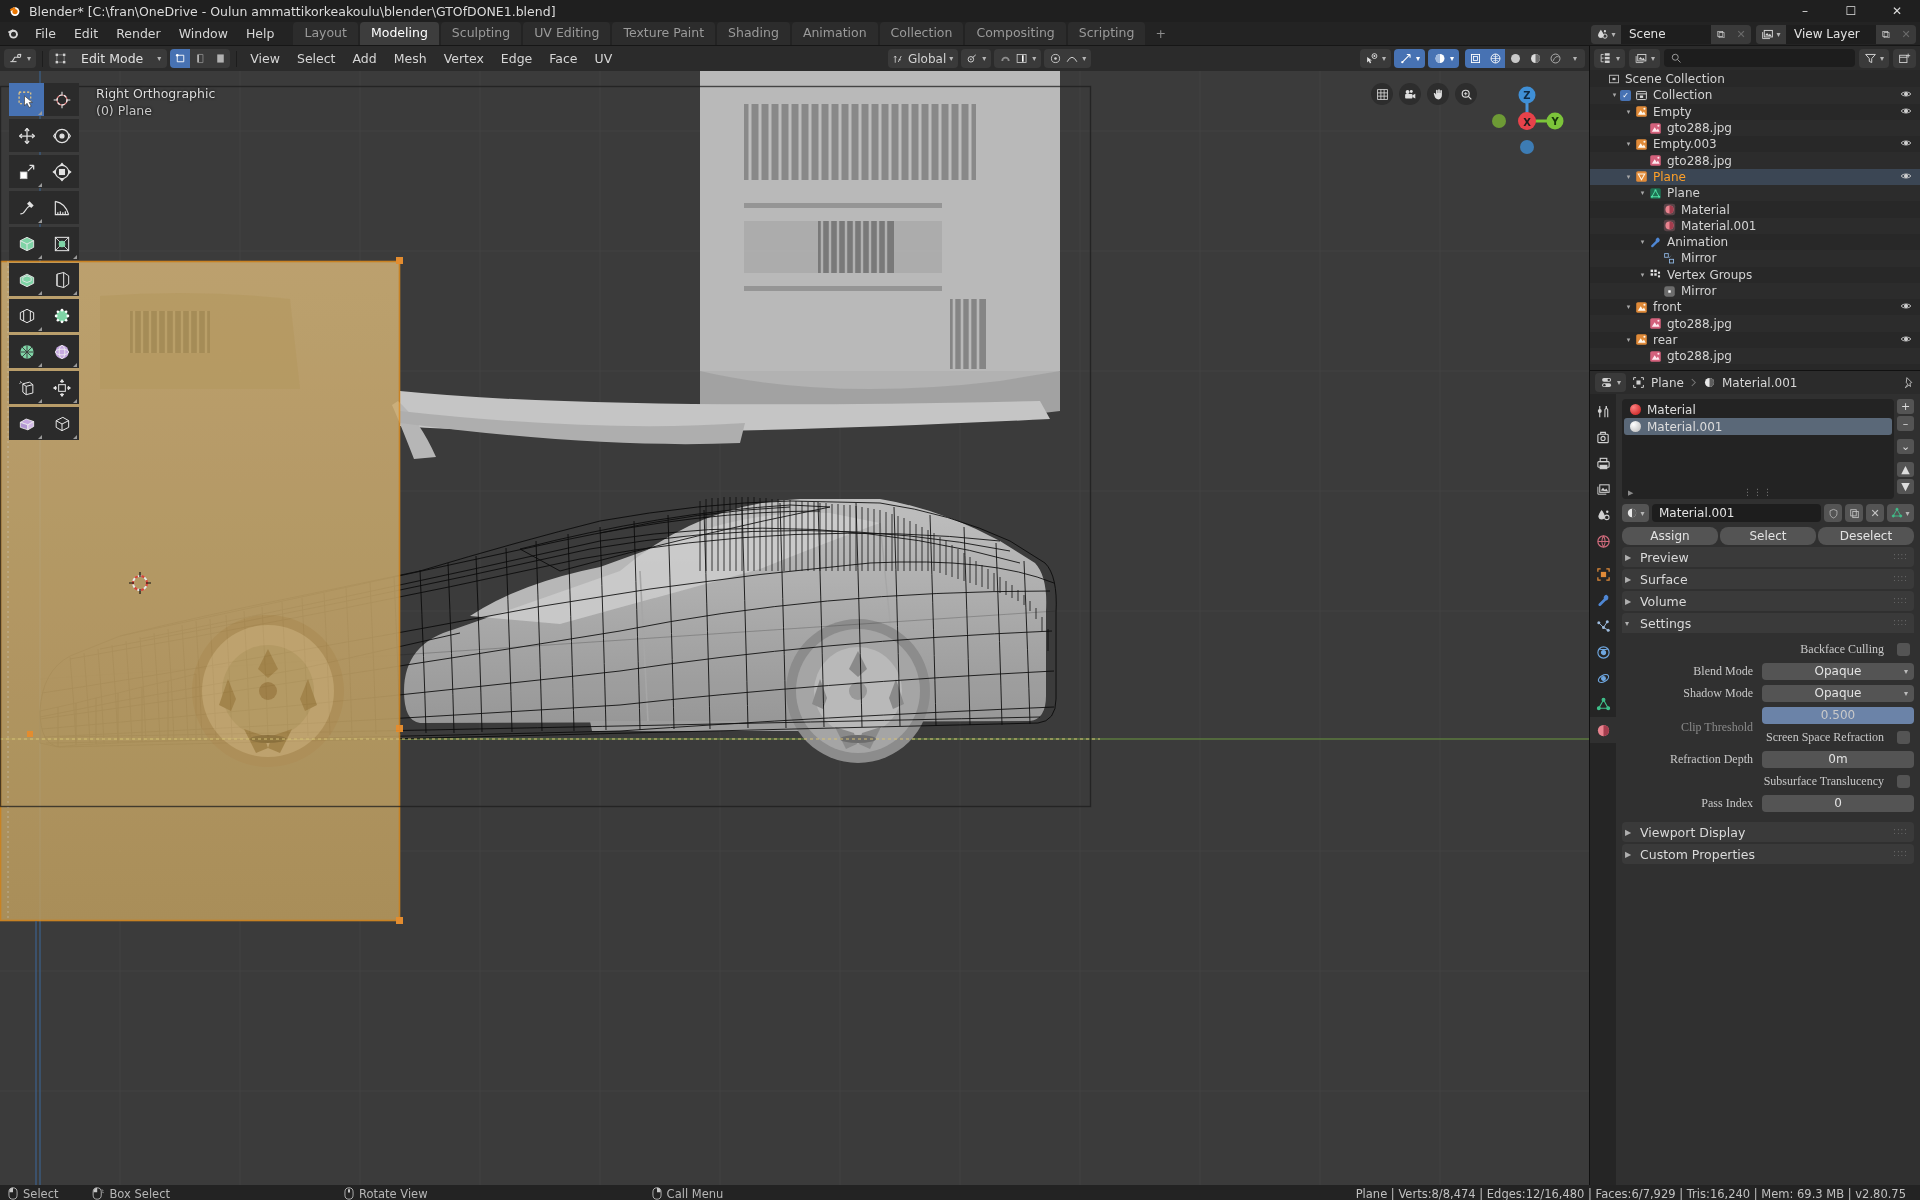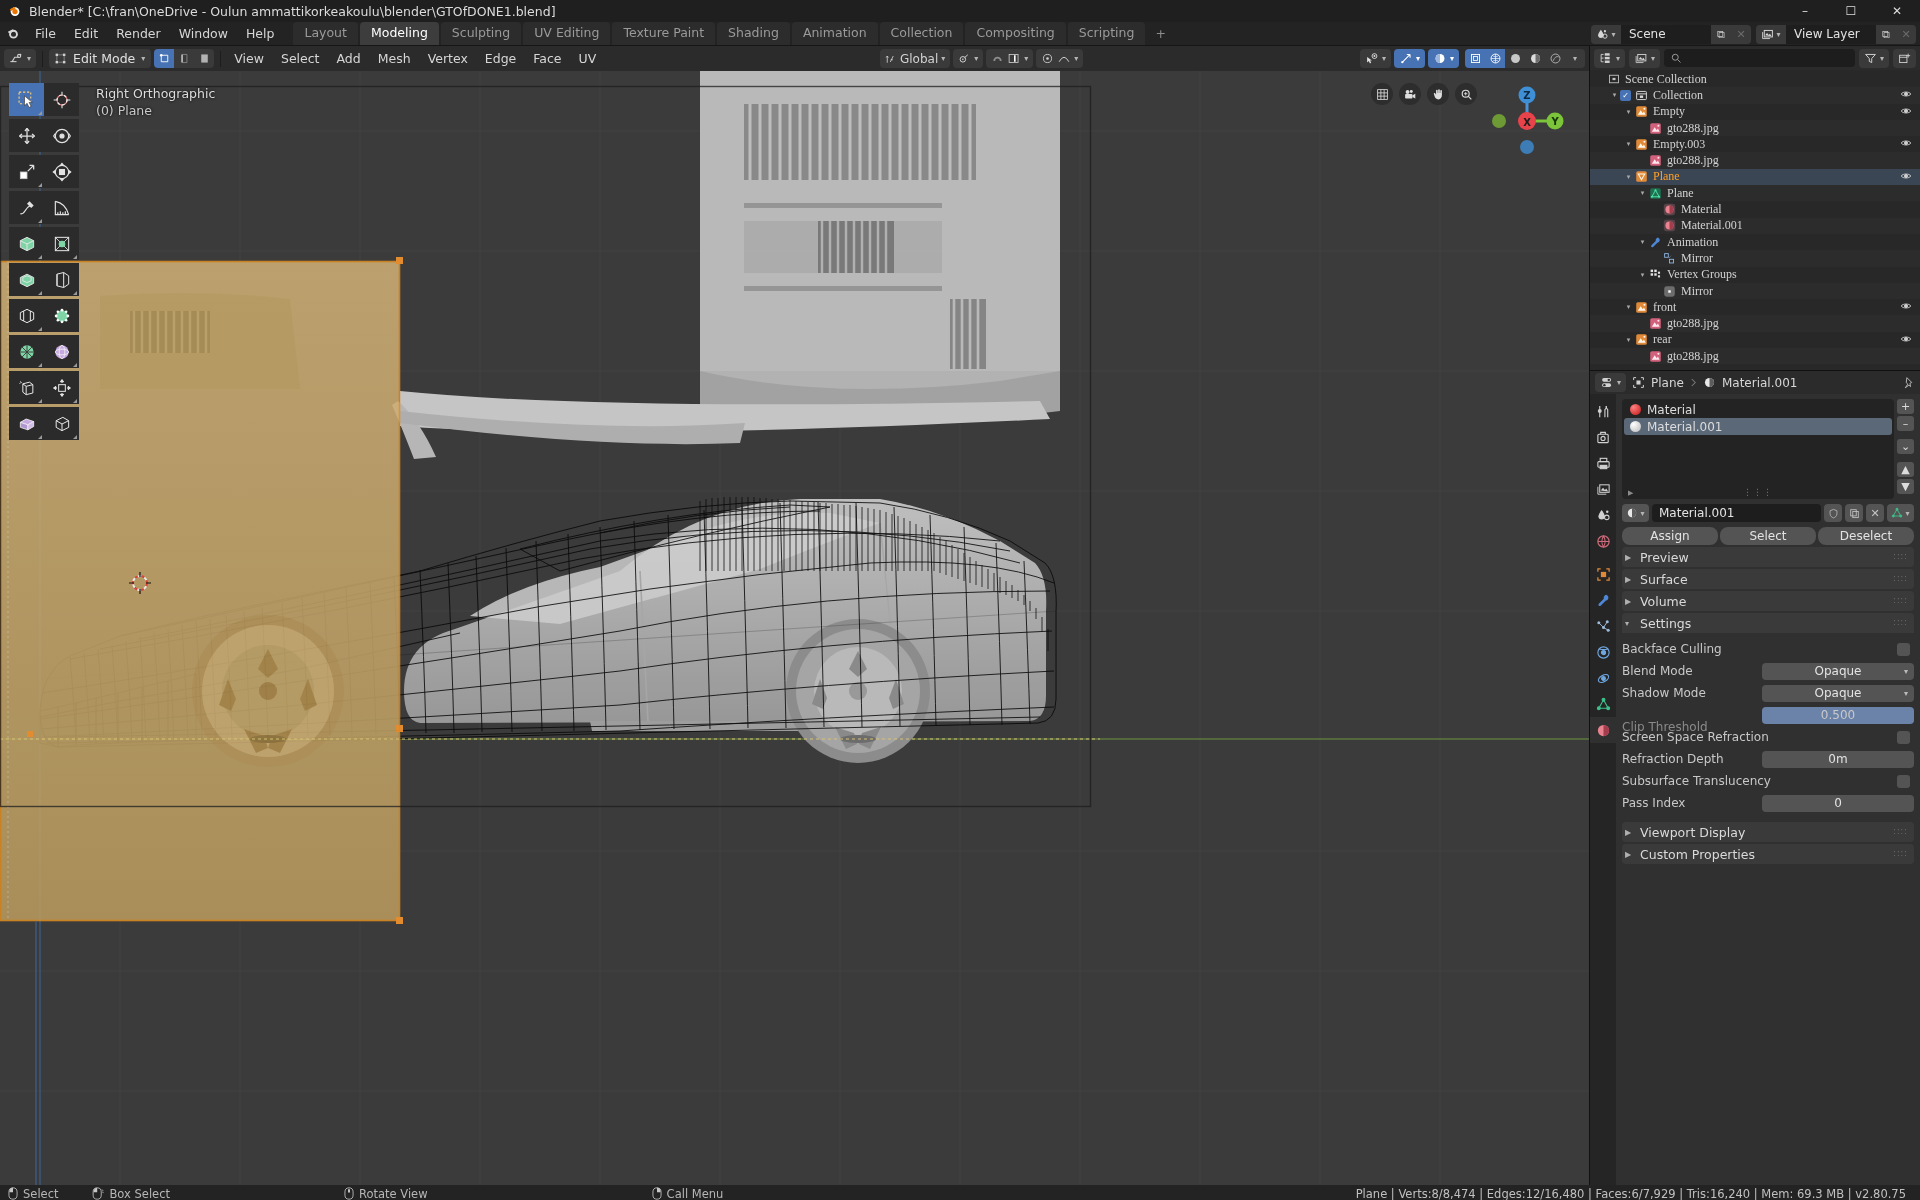--- a/index.html
+++ b/index.html
@@ -46,21 +46,21 @@
 
   
   #vp-header { height:25px; background:#2b2b2b; display:flex; align-items:center;
      padding:0 4px; gap:3px; position:relative; z-index:5; }
   .hdr-btn { height:19px; display:flex; align-items:center; justify-content:center;
      background:#3a3a3a; border-radius:4px; padding:0 5px; gap:3px; color:#d2d2d2;
      font-size:12px; }
   .hdr-lbl { padding:0 7px; font-size:12.5px; color:#d6d6d6; height:19px;
      line-height:19px; }
   .mode-box { display:flex; align-items:center; height:19px; background:#3a3a3a;
-     border-radius:4px; padding:0 6px 0 5px; gap:6px; font-size:12.5px; color:#e0e0e0; }
+     border-radius:4px; padding:0 6px 0 5px; gap:14px; font-size:12.5px; color:#e0e0e0; }
   .seg { display:flex; height:19px; border-radius:4px; overflow:hidden; }
   .seg > div { width:20px; height:19px; background:#3a3a3a; display:flex;
      align-items:center; justify-content:center; }
   .seg > div.on { background:#4772b3; }
   .vsep { width:1px; height:16px; background:#1d1d1d; margin:0 3px; }
   .spacer { flex:1; }
   .drop-arrow { font-size:8px; color:#b5b5b5; }
 
   
   #vp-canvas { position:absolute; top:25px; left:0; right:0; bottom:0;
@@ -93,21 +93,21 @@
   #ol-search { flex:1; height:18px; background:#1d1d1d; border-radius:4px;
      display:flex; align-items:center; padding:0 6px; gap:4px; }
   #ol-body { flex:1; overflow:hidden; padding-top:1px; }
   .ol-row { height:16.3px; display:flex; align-items:center; font-size:12px;
      color:#d3d3d3; position:relative; padding-right:6px; }
   .ol-row.alt { background:#2c2c2c; }
   .ol-row.sel { background:#3b4654; }
   .ol-row .tri { width:11px; font-size:7px; color:#a8a8a8; text-align:center; flex:none; }
   .ol-row .ico { width:15px; flex:none; display:flex; align-items:center;
      justify-content:center; }
-  .ol-row .lbl { padding-left:4px; white-space:nowrap;font-family:Liberation Serif, serif; }
+  .ol-row .lbl { padding-left:4px; white-space:nowrap; }
   .ol-row .eye { position:absolute; right:8px; top:1px; }
   .ol-row.orange .lbl { color:#ffa028; }
   .chk { width:11px; height:11px; background:#4772b3; border-radius:2px;
      display:flex; align-items:center; justify-content:center; color:#fff;
      font-size:8px; flex:none; }
 
   
   #props { flex:1; background:#303030; display:flex; flex-direction:column; }
   #props-header { height:23px; background:#2b2b2b; display:flex; align-items:center;
      gap:6px; padding:0 5px; font-size:12px; color:#d6d6d6; }
@@ -152,22 +152,22 @@
   .panel-hdr { height:20px; display:flex; align-items:center; gap:5px;
      font-size:12.5px; color:#dadada; margin-top:2px; padding-left:3px;
      position:relative; }
   .panel-hdr .tri { font-size:8px; color:#b0b0b0; width:10px; }
   .panel-hdr.closed { background:#3a3a3a; border-radius:4px; margin:2px 0; }
   .panel-hdr.open { background:#3a3a3a; border-radius:4px 4px 0 0; margin-top:2px; }
   .dots { position:absolute; right:6px; color:#6c6c6c; font-size:8px;
      letter-spacing:1px; line-height:6px; }
 
   .prow { display:flex; align-items:center; height:20px; margin-top:2px; }
-  .plabel { flex:1; text-align:left; padding-right:9px; font-size:12px;
-     color:#c8c8c8; }
+  .plabel { flex:1; text-align:right; padding-right:9px; font-size:12px;
+     color:#c8c8c8;font-family:Liberation Serif, serif; }
   .plabel.dim { color:#8a8a8a;margin-top:24px; }
   .pfield { width:152px; height:17px; background:#545454; border-radius:4px;
      display:flex; align-items:center; justify-content:center; font-size:12px;
      color:#e3e3e3; position:relative; }
   .pfield .car { position:absolute; right:6px; font-size:8px; color:#bbb; }
   .pfield.slider { background:#6b83a8; color:#c9c9c9; justify-content:center;align-items:center; }
   .pcheck { width:13px; height:13px; background:#545454; border-radius:3px;
      margin-left:4px; margin-right:4px; }
 
   

